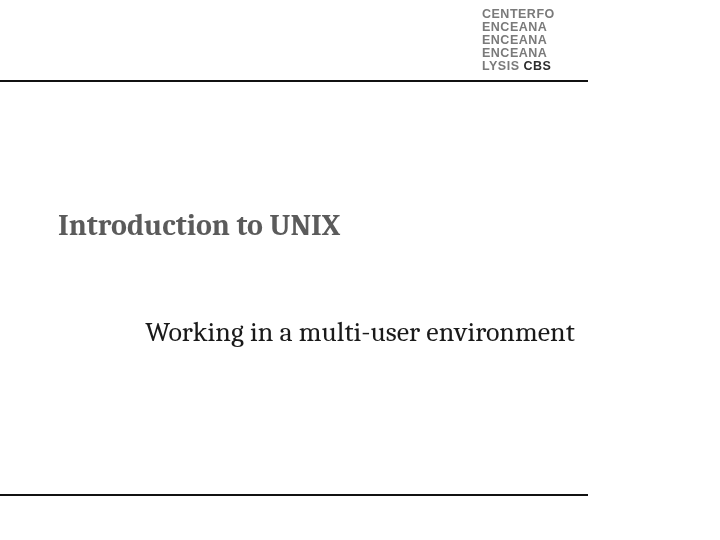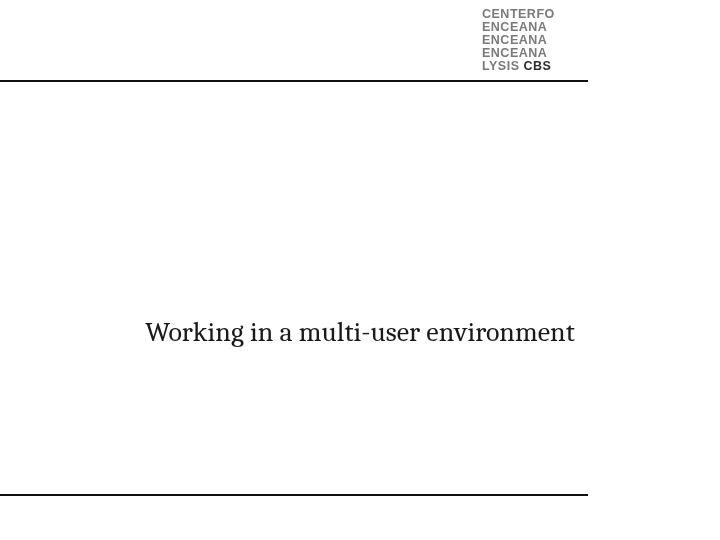--- a/index.html
+++ b/index.html
@@ -82,18 +82,19 @@
   <div class="logo">
     <span>CENTERFO</span><br>
     <span>ENCEANA</span><br>
     <span>ENCEANA</span><br>
     <span>ENCEANA</span><br>
     <span>LYSIS </span><span class="strong">CBS</span>
   </div>
 
   <div class="rule-top"></div>
 
+  <div class="title">Introduction to UNIX</div>
 
   <div class="subtitle">Working in a multi-user environment</div>
 
   <div class="rule-bottom"></div>
 
 </div>
 
 </body></html>

